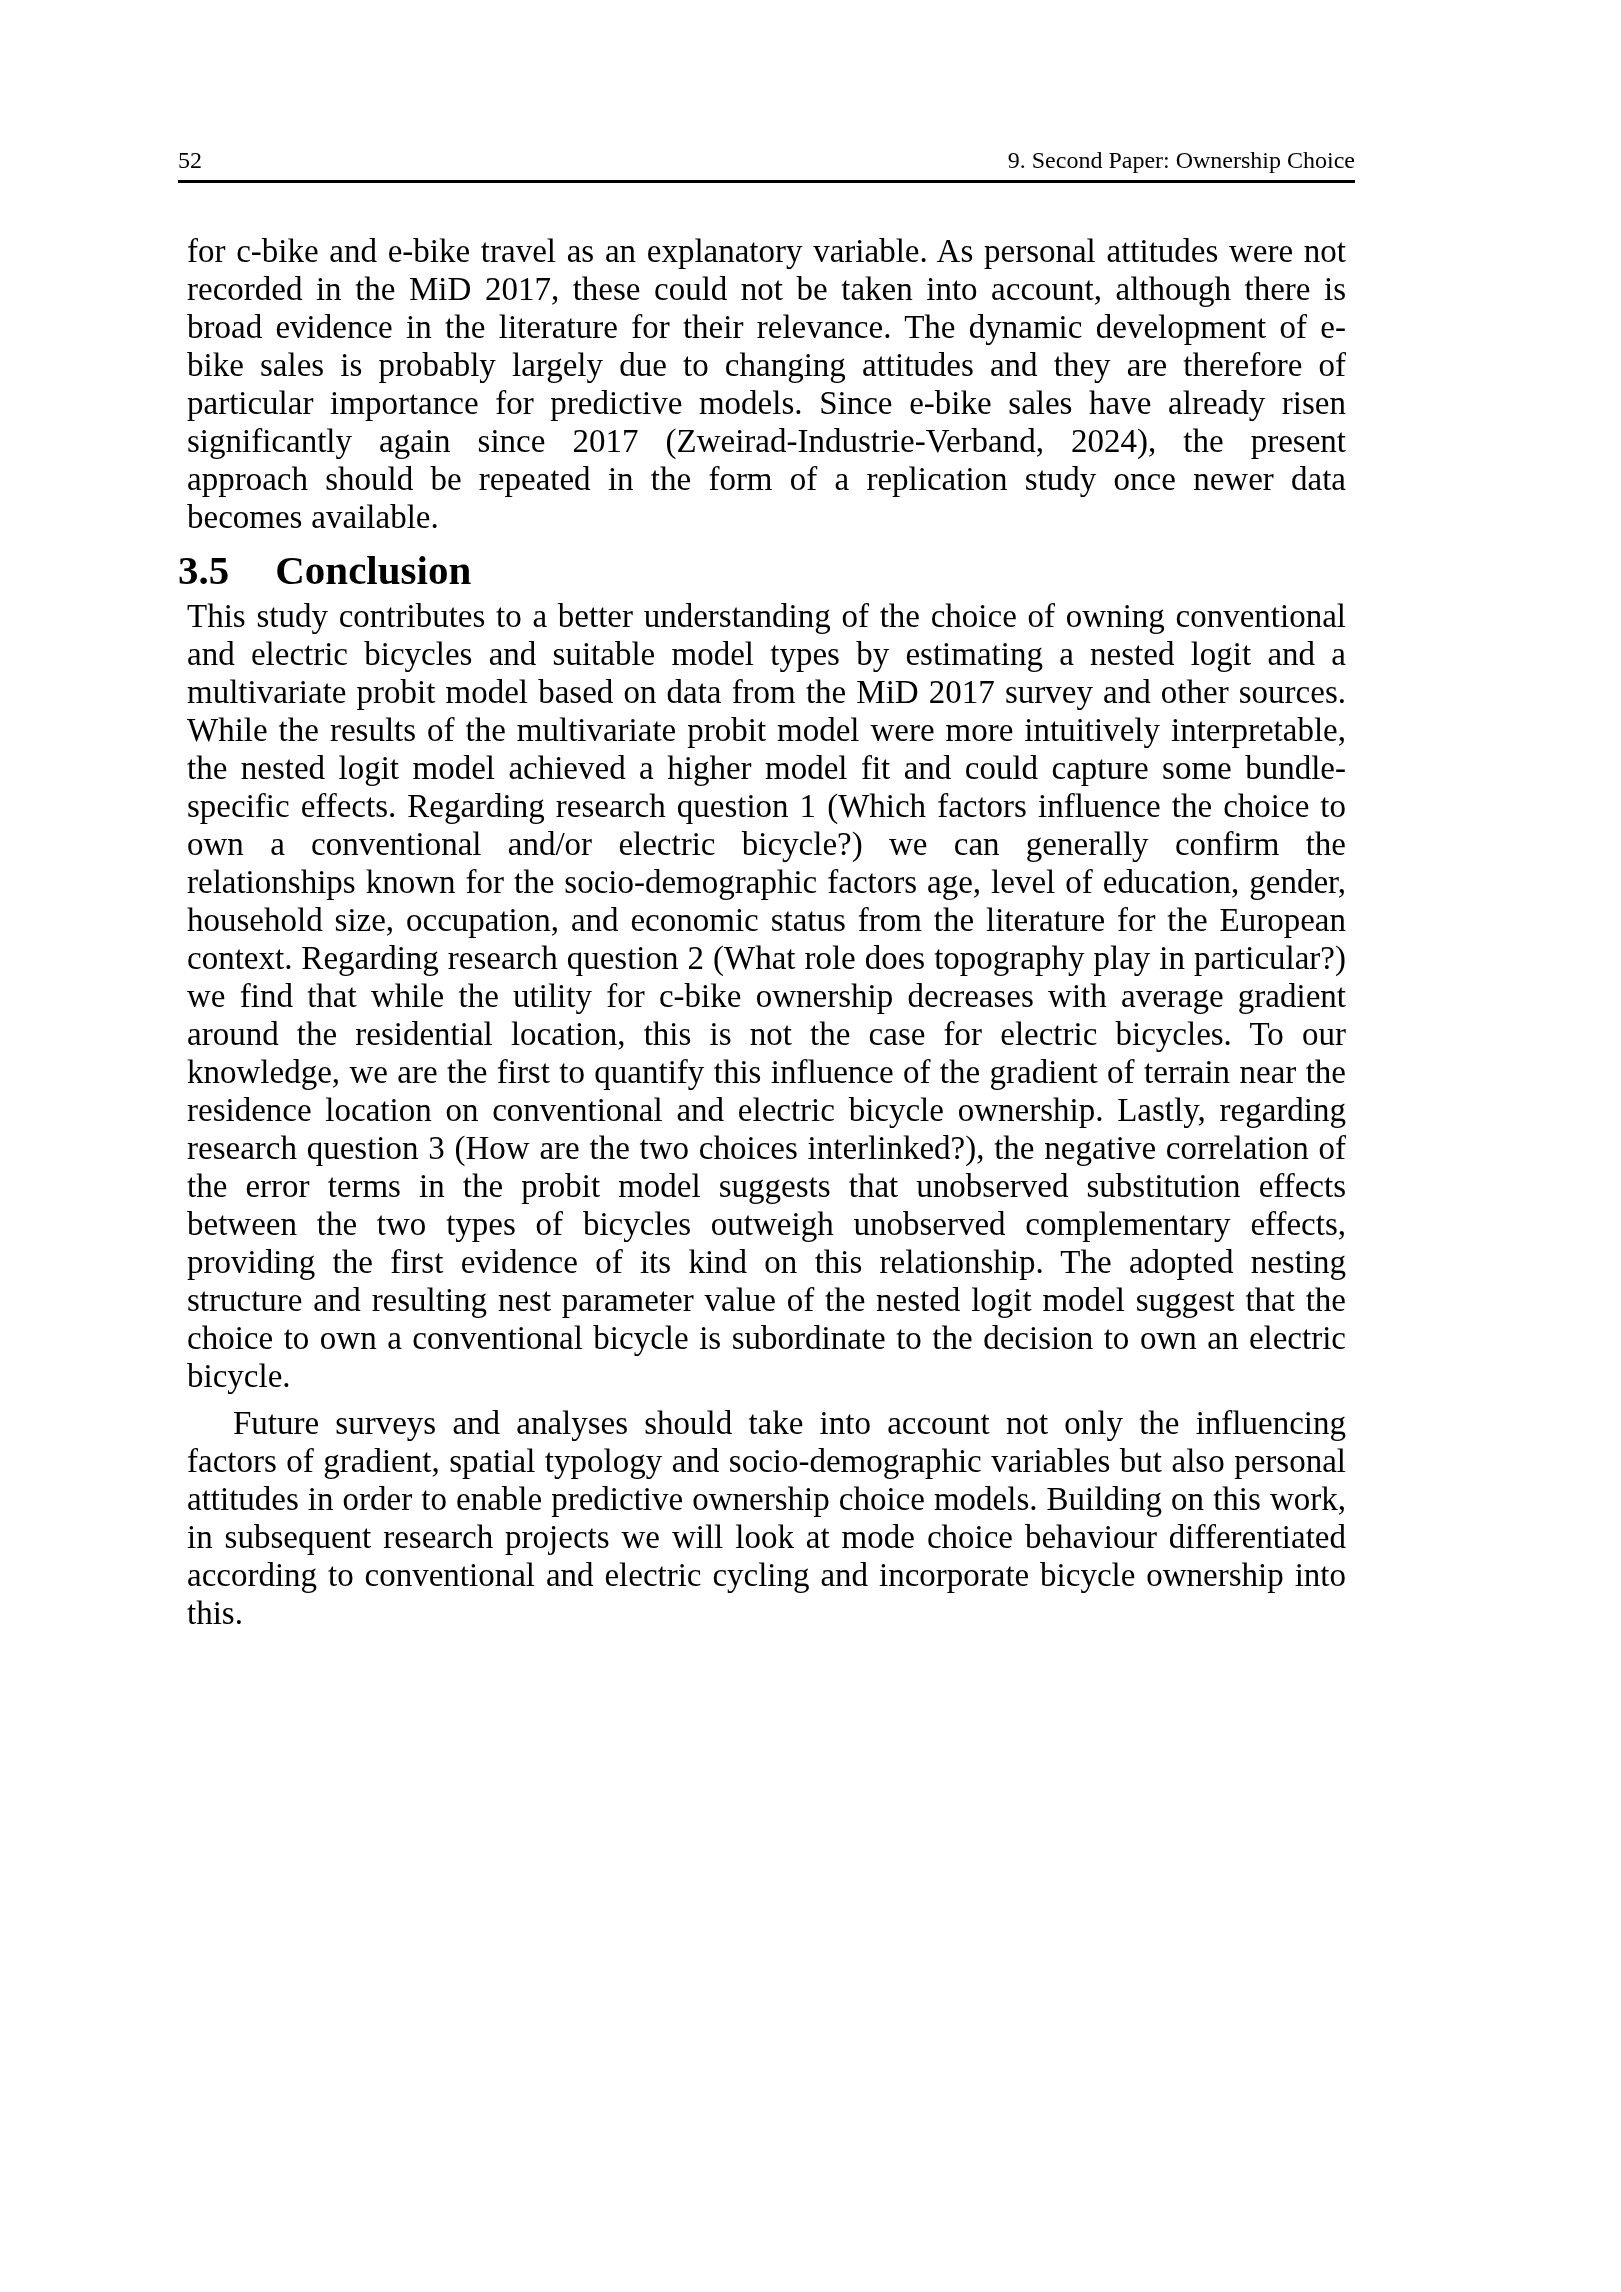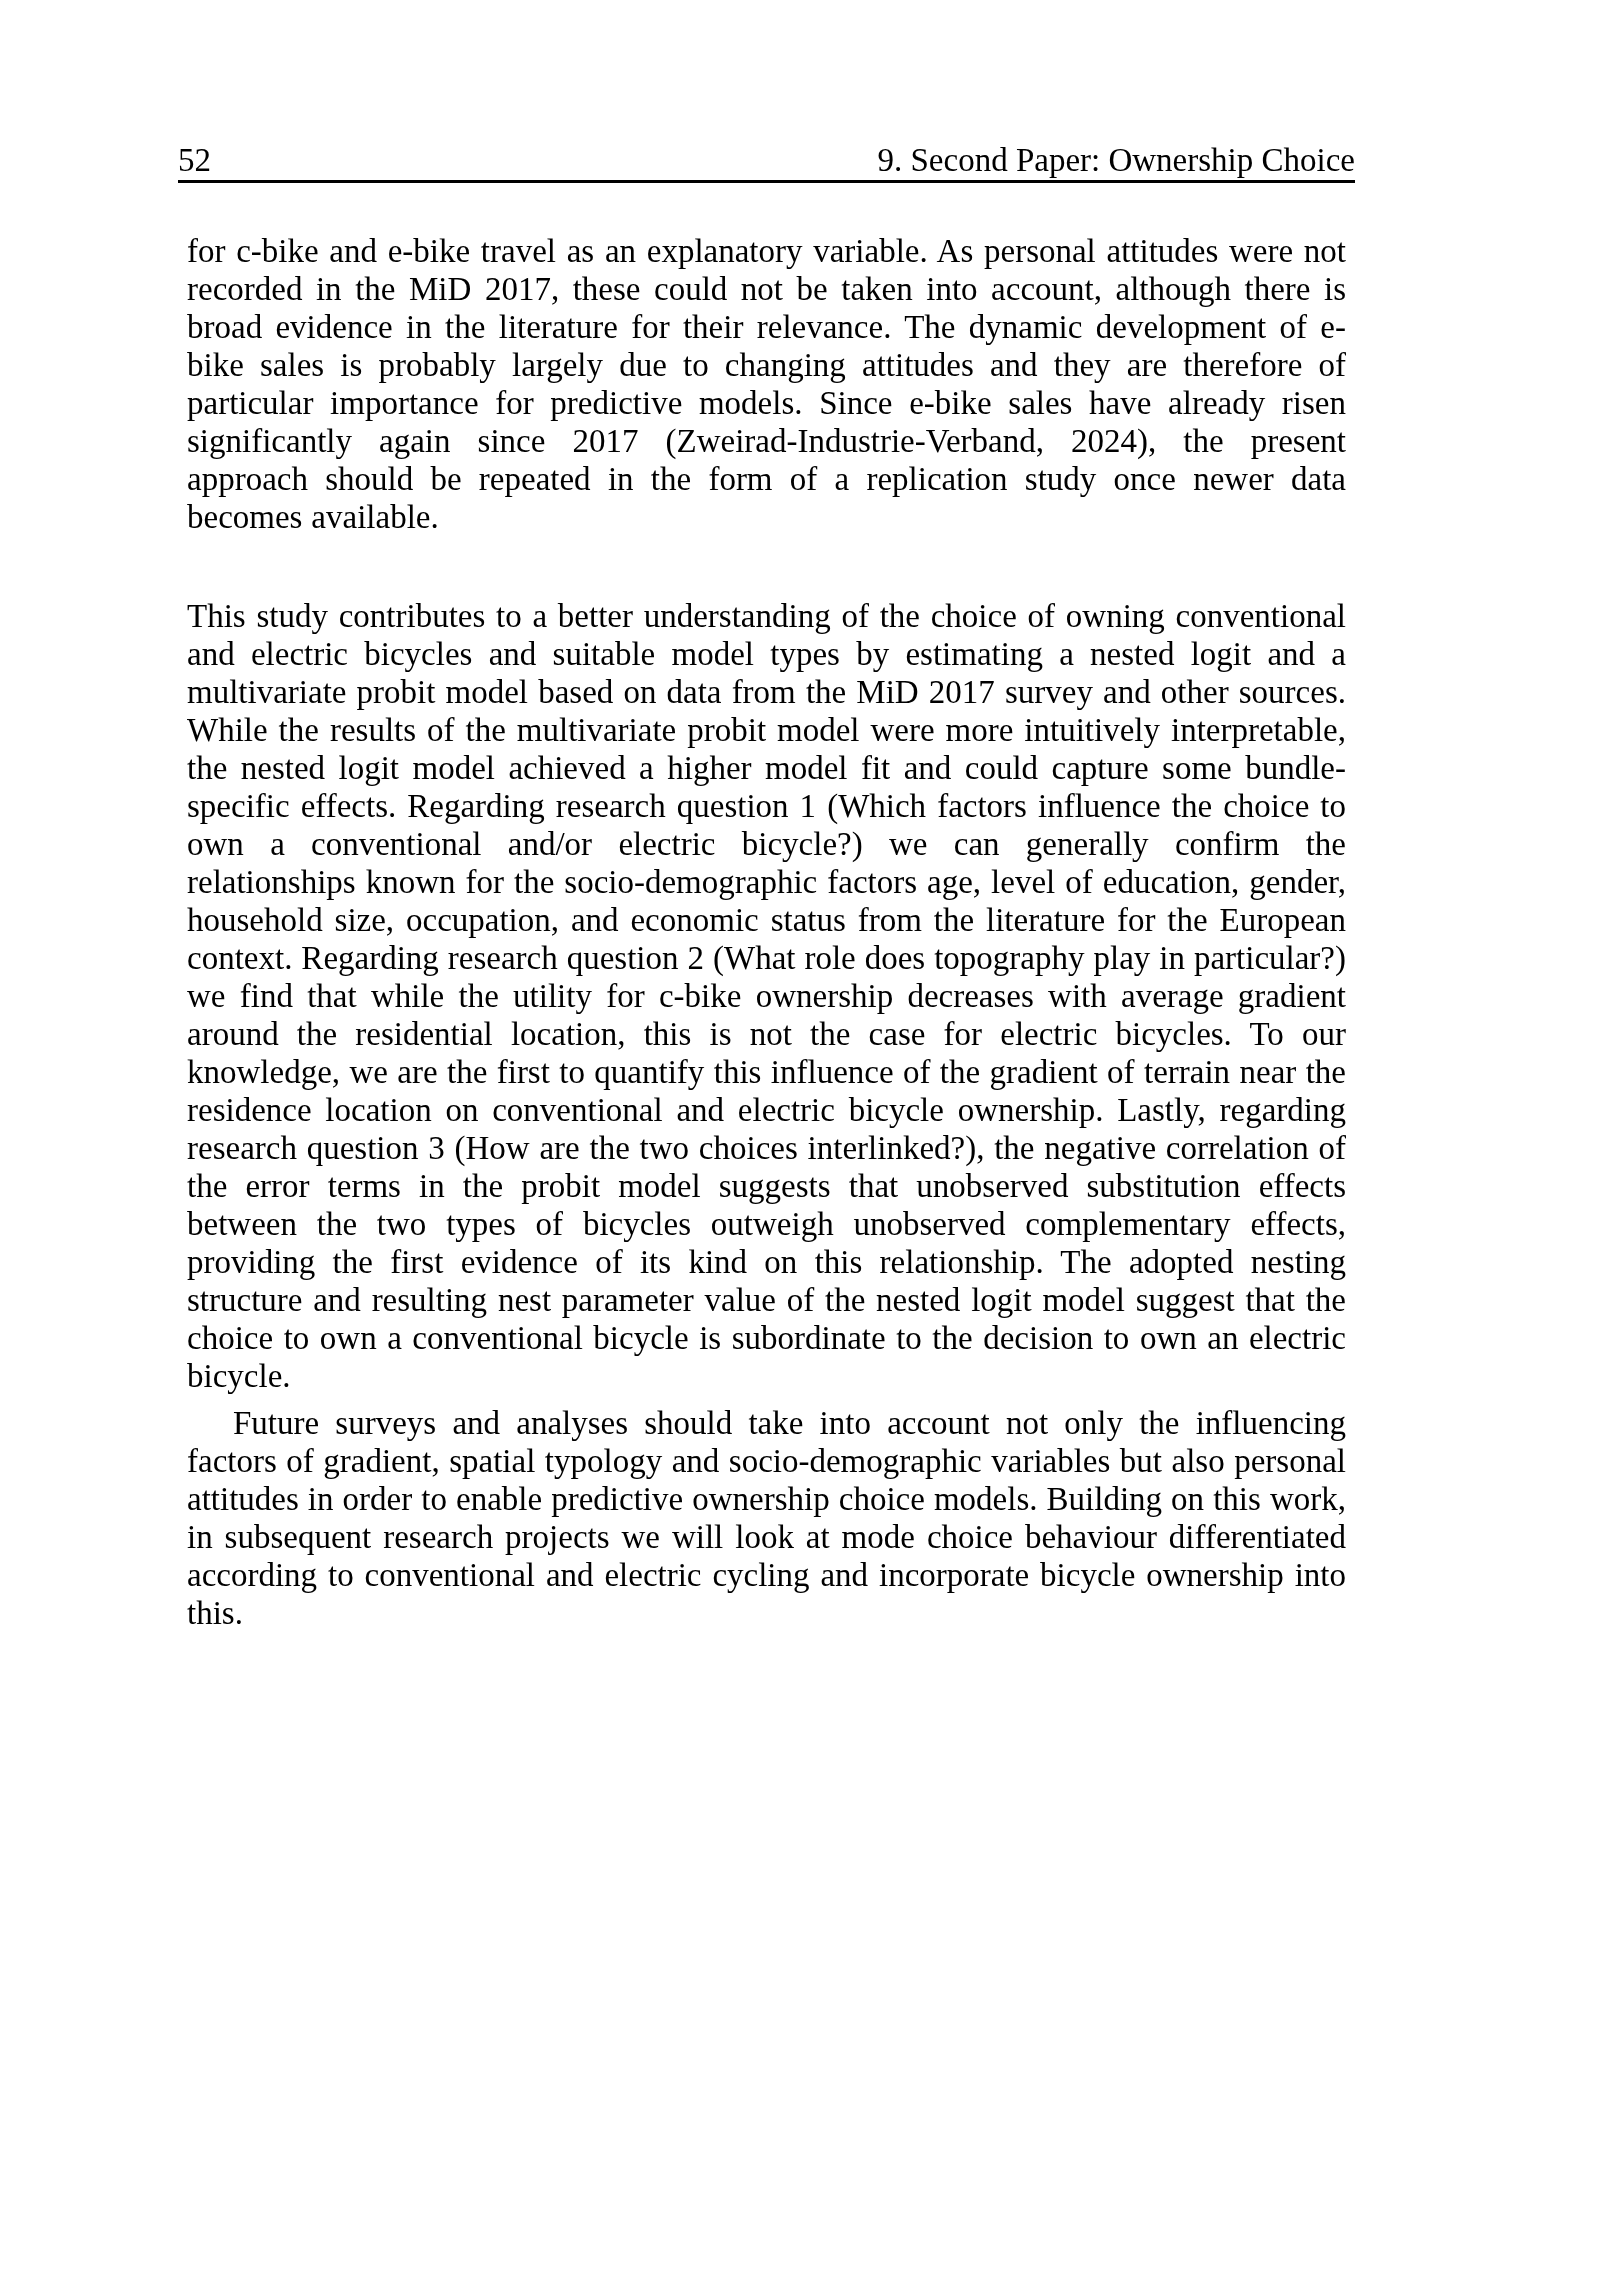--- a/index.html
+++ b/index.html
@@ -18,21 +18,21 @@
   }
   .running-header {
     position: absolute;
     left: 178px;
     top: 141px;
     width: 1177px;
     height: 37px;
     display: flex;
     justify-content: space-between;
     align-items: flex-end;
-    font-size: 33px;
+    font-size: 24px;
     line-height: 35px;
   }
   .header-rule {
     position: absolute;
     left: 178px;
     top: 180px;
     width: 1177px;
     height: 2.9px;
     background: #000000;
   }
@@ -75,20 +75,24 @@
     <span>52</span>
     <span>9. Second Paper: Ownership Choice</span>
   </header>
 
   <div class="header-rule"></div>
 
   <div class="textcol intro-block">
     <p class="para">for c-bike and e-bike travel as an explanatory variable.  As personal attitudes were not recorded in the MiD 2017, these could not be taken into account, although there is broad evidence in the literature for their relevance.  The dynamic development of e-bike sales is probably largely due to changing attitudes and they are therefore of particular importance for predictive models.  Since e-bike sales have already risen significantly again since 2017 (Zweirad-Industrie-Verband, 2024), the present approach should be repeated in the form of a replication study once newer data becomes available.</p>
   </div>
 
+  <h2 class="section-heading">
+    <span class="sec-num">3.5</span>
+    <span class="sec-title">Conclusion</span>
+  </h2>
 
   <div class="textcol concl-block">
     <p class="para">This study contributes to a better understanding of the choice of owning conventional and electric bicycles and suitable model types by estimating a nested logit and a multivariate probit model based on data from the MiD 2017 survey and other sources.  While the results of the multivariate probit model were more intuitively interpretable, the nested logit model achieved a higher model fit and could capture some bundle-specific effects.  Regarding research question 1 (Which factors influence the choice to own a conventional and/or electric bicycle?)  we can generally confirm the relationships known for the socio-demographic factors age, level of education, gender, household size, occupation, and economic status from the literature for the European context.  Regarding research question 2 (What role does topography play in particular?)  we find that while the utility for c-bike ownership decreases with average gradient around the residential location, this is not the case for electric bicycles.  To our knowledge, we are the first to quantify this influence of the gradient of terrain near the residence location on conventional and electric bicycle ownership.  Lastly, regarding research question 3 (How are the two choices interlinked?), the negative correlation of the error terms in the probit model suggests that unobserved substitution effects between the two types of bicycles outweigh unobserved complementary effects, providing the first evidence of its kind on this relationship.  The adopted nesting structure and resulting nest parameter value of the nested logit model suggest that the choice to own a conventional bicycle is subordinate to the decision to own an electric bicycle.</p>
     <p class="para indent">Future surveys and analyses should take into account not only the influencing factors of gradient, spatial typology and socio-demographic variables but also personal attitudes in order to enable predictive ownership choice models.  Building on this work, in subsequent research projects we will look at mode choice behaviour differentiated according to conventional and electric cycling and incorporate bicycle ownership into this.</p>
   </div>
 
 </div>
 
 
 </body></html>

